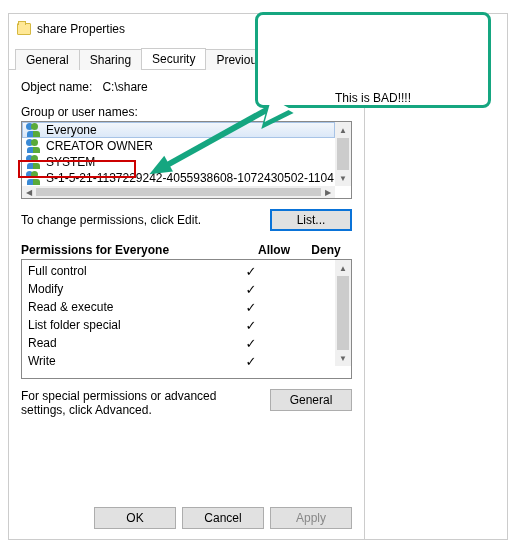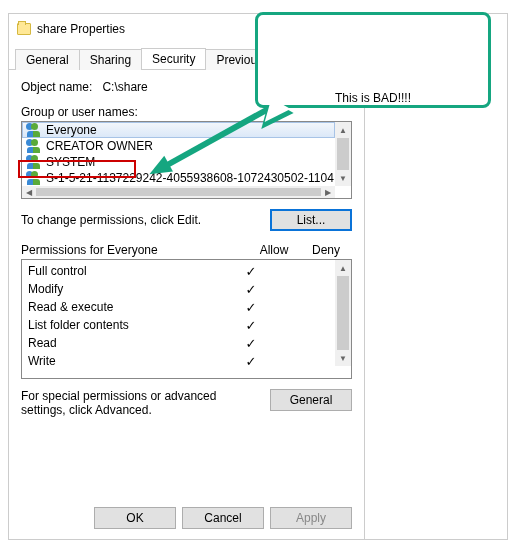--- a/index.html
+++ b/index.html
@@ -27,21 +27,21 @@
   .users-icon span { position: absolute; bottom: 0; left: 1px; width: 13px; height: 6px; background: linear-gradient(90deg, #3a8ad6 50%, #5aaa3a 50%); border-radius: 3px 3px 0 0; }
   .vscroll { position: absolute; right: 0; top: 0; bottom: 12px; width: 16px; background: #f0f0f0; display: flex; flex-direction: column; }
   .sbtn { flex: 0 0 16px; background: #f0f0f0; display: flex; align-items: center; justify-content: center; color: #666; font-size: 8px; }
   .thumb { background: #ccc; flex: 1; margin: 0 2px; }
   .hscroll { position: absolute; left: 0; bottom: 0; right: 16px; height: 12px; background: #f0f0f0; display: flex; }
   .hsbtn { flex: 0 0 14px; background: #f0f0f0; display: flex; align-items: center; justify-content: center; color: #666; font-size: 8px; }
   .edit-row { display: flex; align-items: center; margin-bottom: 12px; }
   .edit-btn { width: 82px; height: 22px; border: 2px solid #0a73d8; background: #e1e1e1; cursor: pointer; }
   .btn { height: 22px; width: 82px; border: 1px solid #adadad; background: #e1e1e1; cursor: pointer; }
   .btn.dis { color: #888; }
-  .perm-head { display: flex; margin-bottom: 2px; }
+  .perm-head { display: flex; margin-bottom: 2px; font-weight: bold; }
   .perm-head > div:first-child { flex: 1; }
   .perm-head > div:nth-child(2), .perm-head > div:nth-child(3) { width: 52px; text-align: center; }
   .permbox { border: 1px solid #888; background: #fff; height: 120px; position: relative; margin-bottom: 10px; }
   .perm-inner { position: absolute; inset: 0 16px 0 0; padding: 2px 6px; }
   .perm-row { display: flex; align-items: center; height: 18px; }
   .perm-row > div:first-child { flex: 1; }
   .perm-row > div:nth-child(2), .perm-row > div:nth-child(3) { width: 52px; text-align: center; font-size: 13px; }
   .adv-row { display: flex; align-items: flex-start; gap: 10px; margin-bottom: 10px; }
   .adv-row > div:first-child { flex: 1; }
   .footer { display: flex; justify-content: flex-end; gap: 6px; padding: 10px 12px; }
@@ -132,21 +132,21 @@
               <div>Modify</div>
               <div>✓</div>
               <div></div>
             </div>
             <div class="perm-row">
               <div>Read &amp; execute</div>
               <div>✓</div>
               <div></div>
             </div>
             <div class="perm-row">
-              <div>List folder contents</div>
+              <div>List folder special</div>
               <div>✓</div>
               <div></div>
             </div>
             <div class="perm-row">
               <div>Read</div>
               <div>✓</div>
               <div></div>
             </div>
             <div class="perm-row">
               <div>Write</div>

